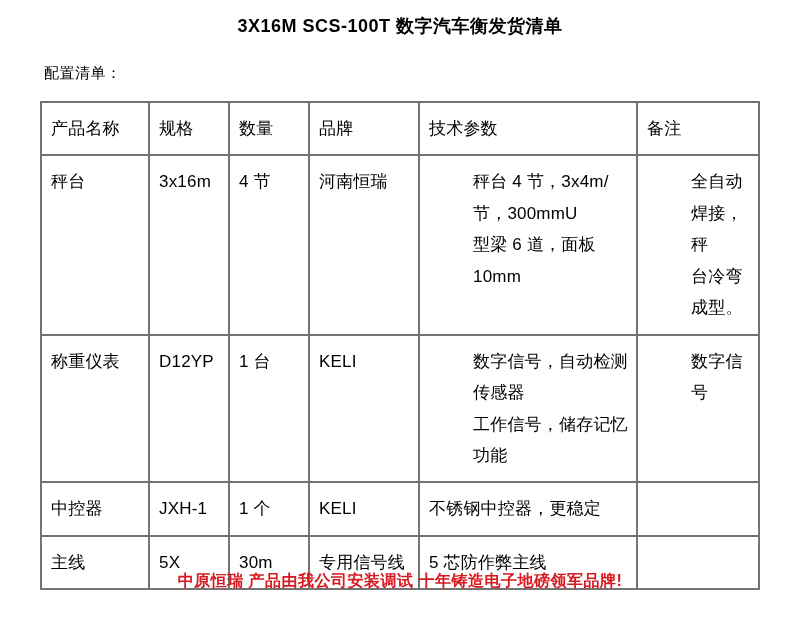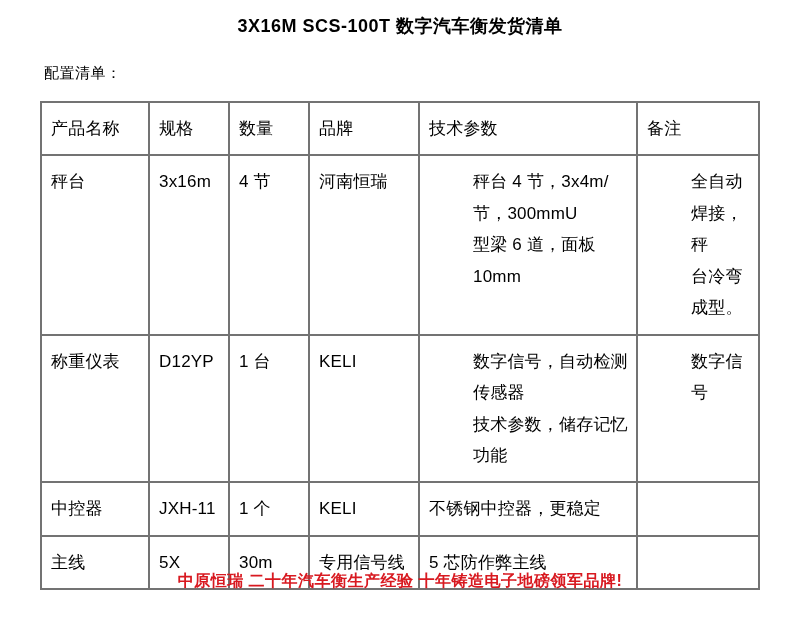--- a/index.html
+++ b/index.html
@@ -124,44 +124,44 @@
       </tr>
 
 
       <tr class="tall">
         <td>称重仪表</td>
         <td>D12YP</td>
         <td>1 台</td>
         <td>KELI</td>
         <td>
           <span class="cell-line">数字信号，自动检测传感器</span>
-          <span class="cell-line">技术参数，储存记忆功能</span>
+          <span class="cell-line">工作信号，储存记忆功能</span>
         </td>
         <td>
           <span class="cell-line">数字信号</span>
         </td>
       </tr>
 
       <tr>
         <td>中控器</td>
-        <td>JXH-11</td>
+        <td>JXH-1</td>
         <td>1 个</td>
         <td>KELI</td>
         <td>不锈钢中控器，更稳定</td>
         <td></td>
       </tr>
 
 
       <tr>
         <td>主线</td>
         <td>5X</td>
         <td>30m</td>
         <td>专用信号线</td>
         <td>5 芯防作弊主线</td>
         <td></td>
       </tr>
 
     </tbody>
   </table>
 
-  <div class="footer-slogan">中原恒瑞 二十年汽车衡生产经验 十年铸造电子地磅领军品牌!</div>
+  <div class="footer-slogan">中原恒瑞 产品由我公司安装调试 十年铸造电子地磅领军品牌!</div>
 
 </div>
 
 </body></html>

